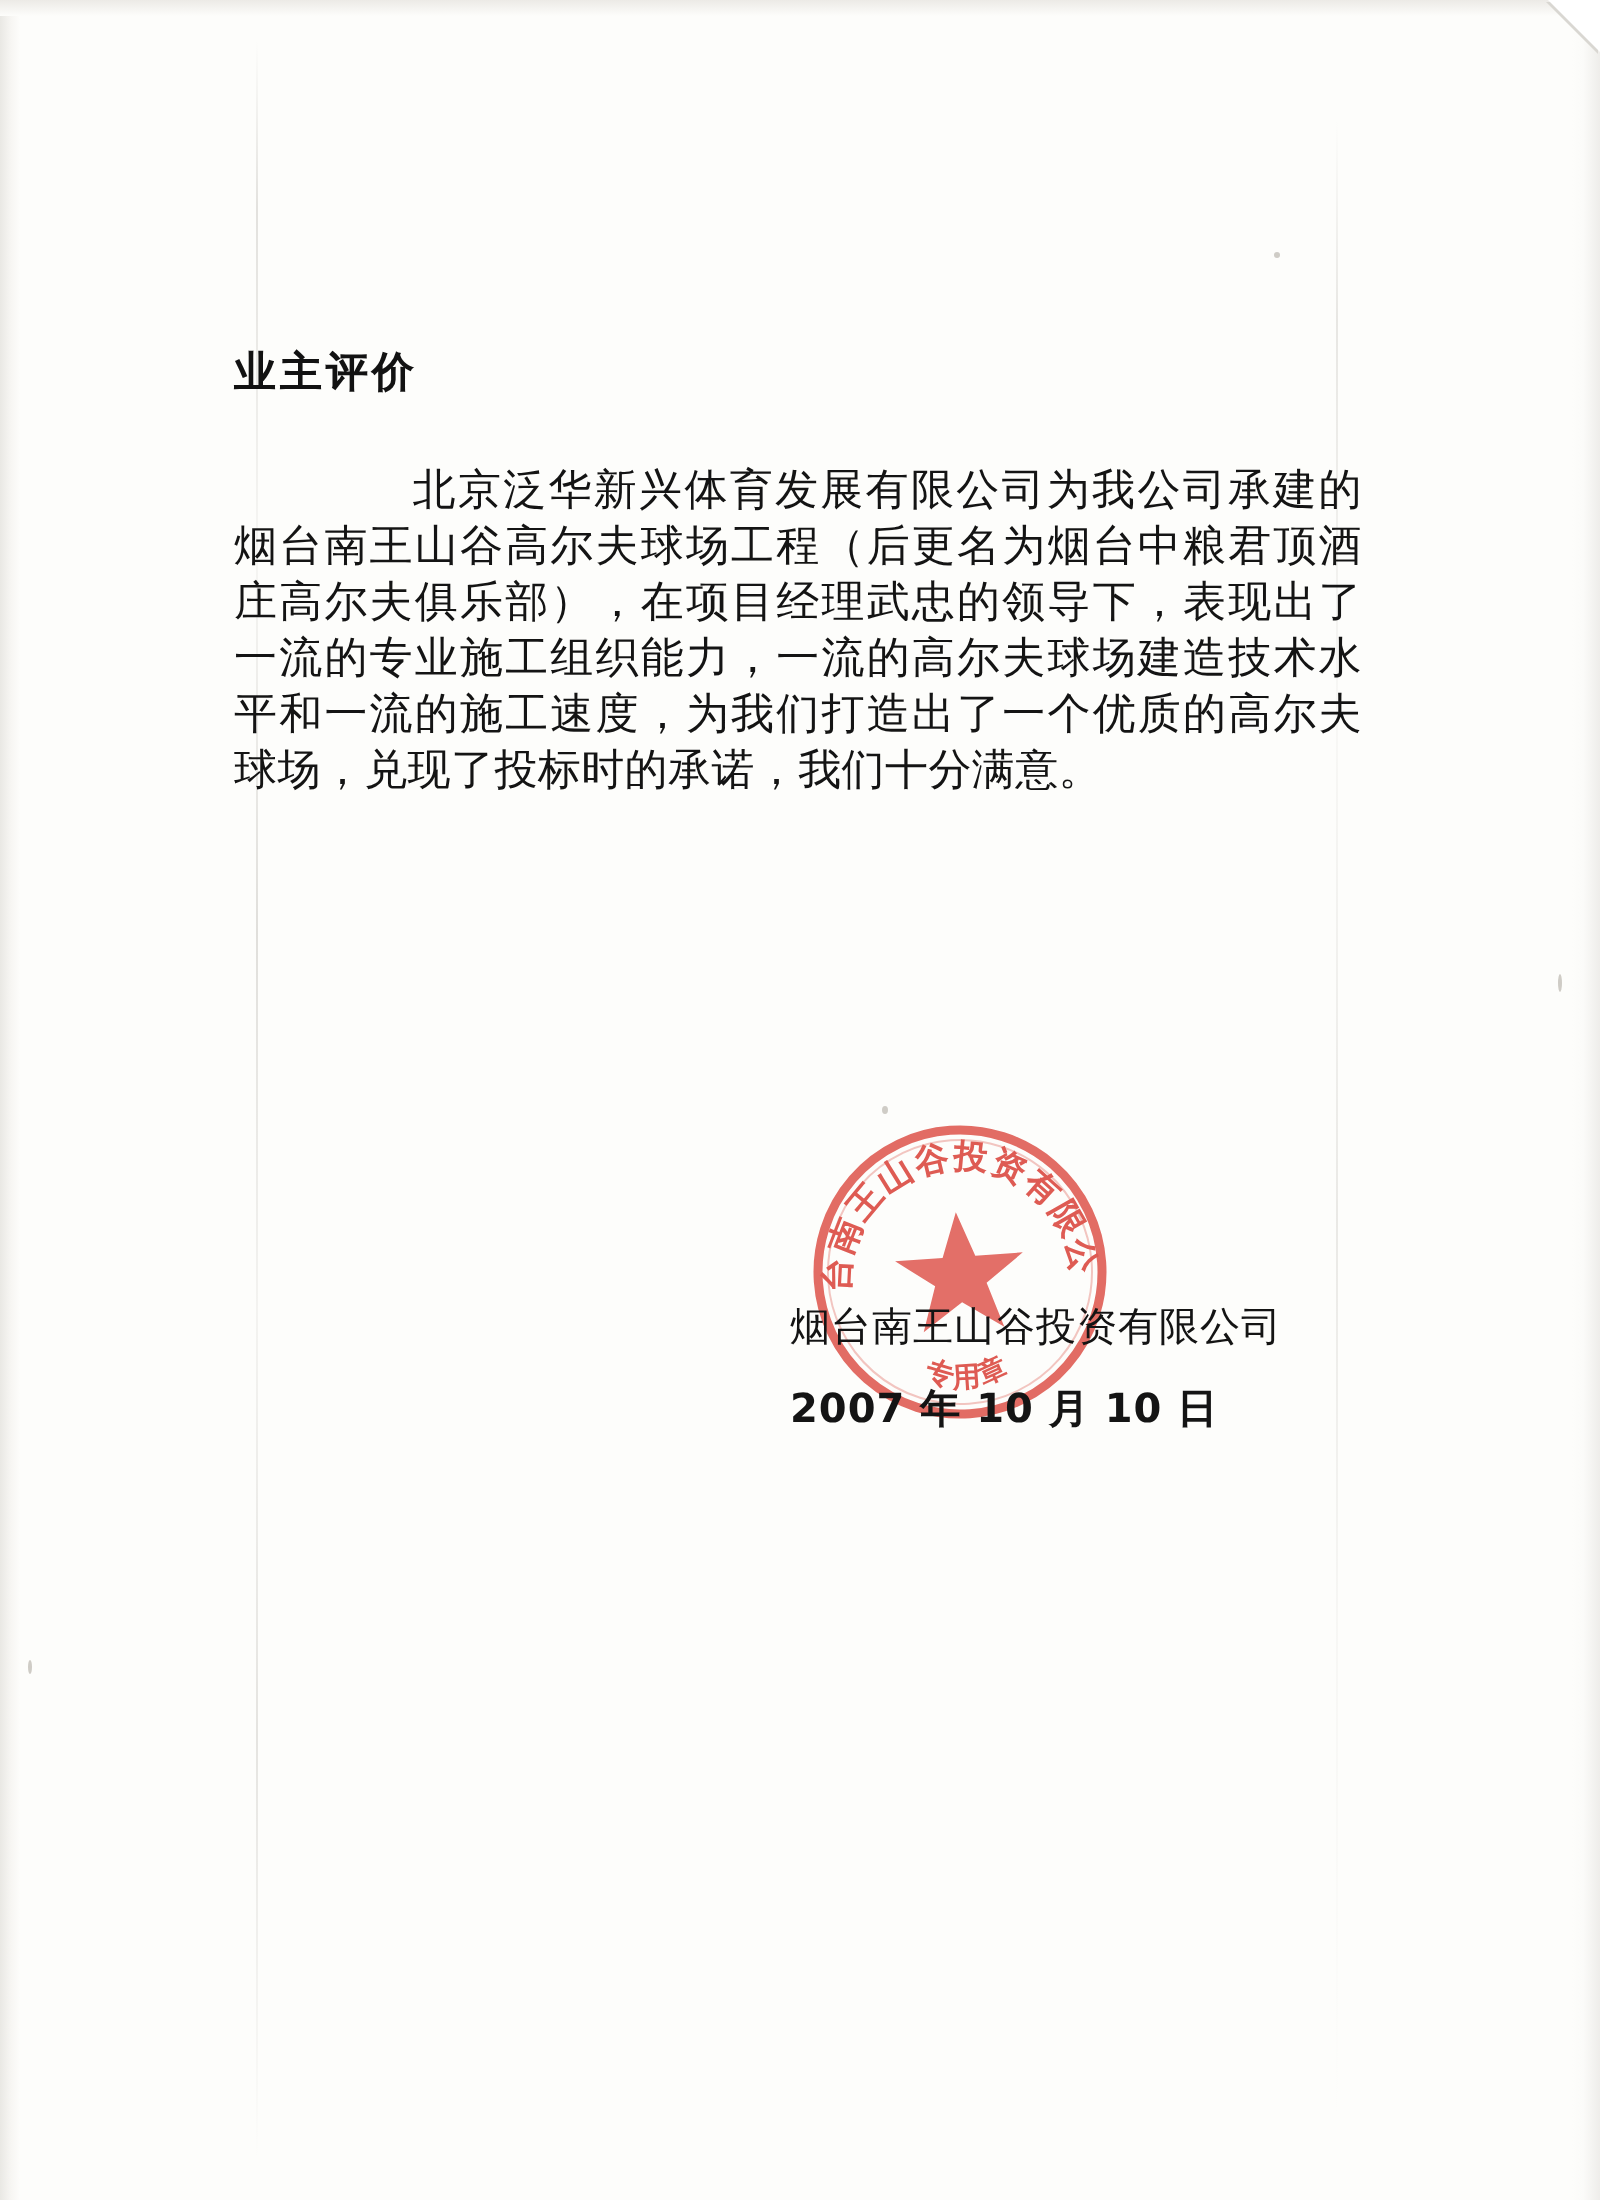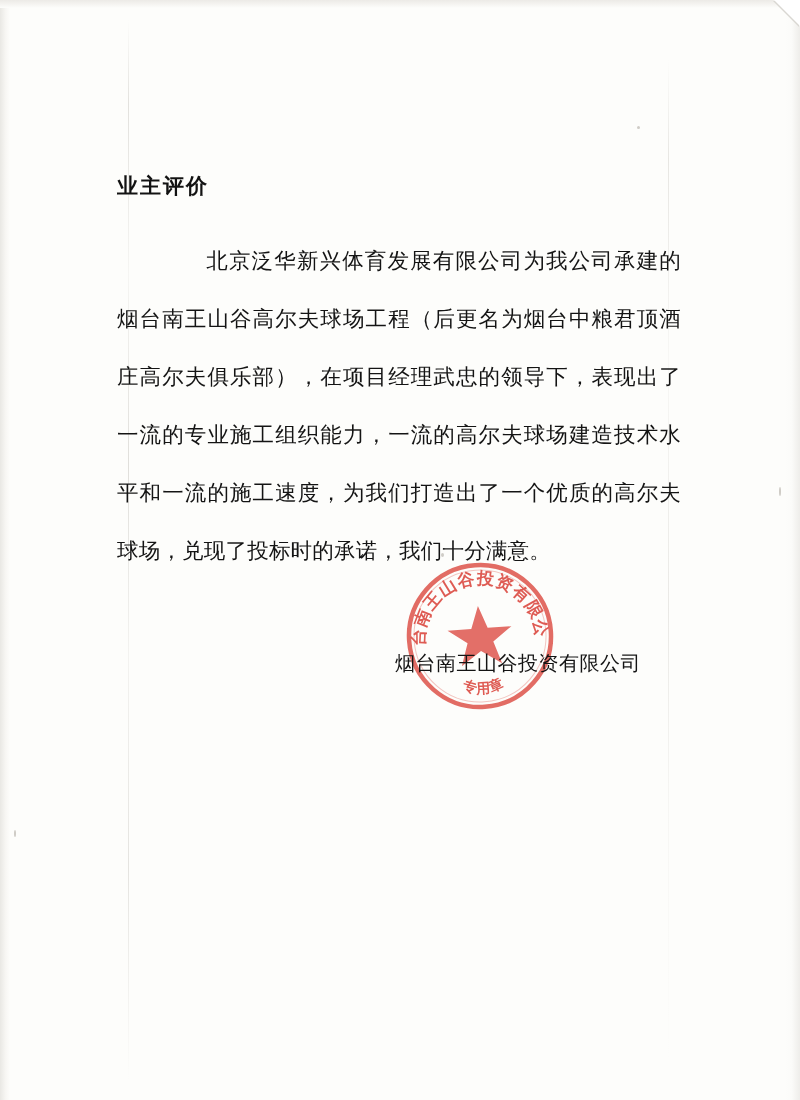--- a/index.html
+++ b/index.html
@@ -112,21 +112,21 @@
     color: #121212;
   }
 
   .body-text {
     position: absolute;
     left: 117px;
     top: 232px;
     width: 564px;
     font-family: "DejaVu Sans", "Liberation Sans", sans-serif;
     font-size: 21.5px;
-    line-height: 58px;
+    line-height: 28px;
     color: #141414;
     text-align: justify;
     text-indent: 44px;
     letter-spacing: 0.2px;
   }
 
   .signature-block {
     position: absolute;
     left: 395px;
     top: 650px;
@@ -205,16 +205,17 @@
           <textPath href="#sealTopArc" startOffset="50%" text-anchor="middle">烟台南王山谷投资有限公司</textPath>
         </text>
         <text class="seal-text" style="font-size:14px;">
           <textPath href="#sealBottomArc" startOffset="50%" text-anchor="middle">专用章</textPath>
         </text>
       </svg>
     </div>
 
     <div class="signature-block">
       <div class="sig-company">烟台南王山谷投资有限公司</div>
+      <div class="sig-date">2007 年 10 月 10 日</div>
     </div>
 
   </div>
 </div>
 
 </body></html>

